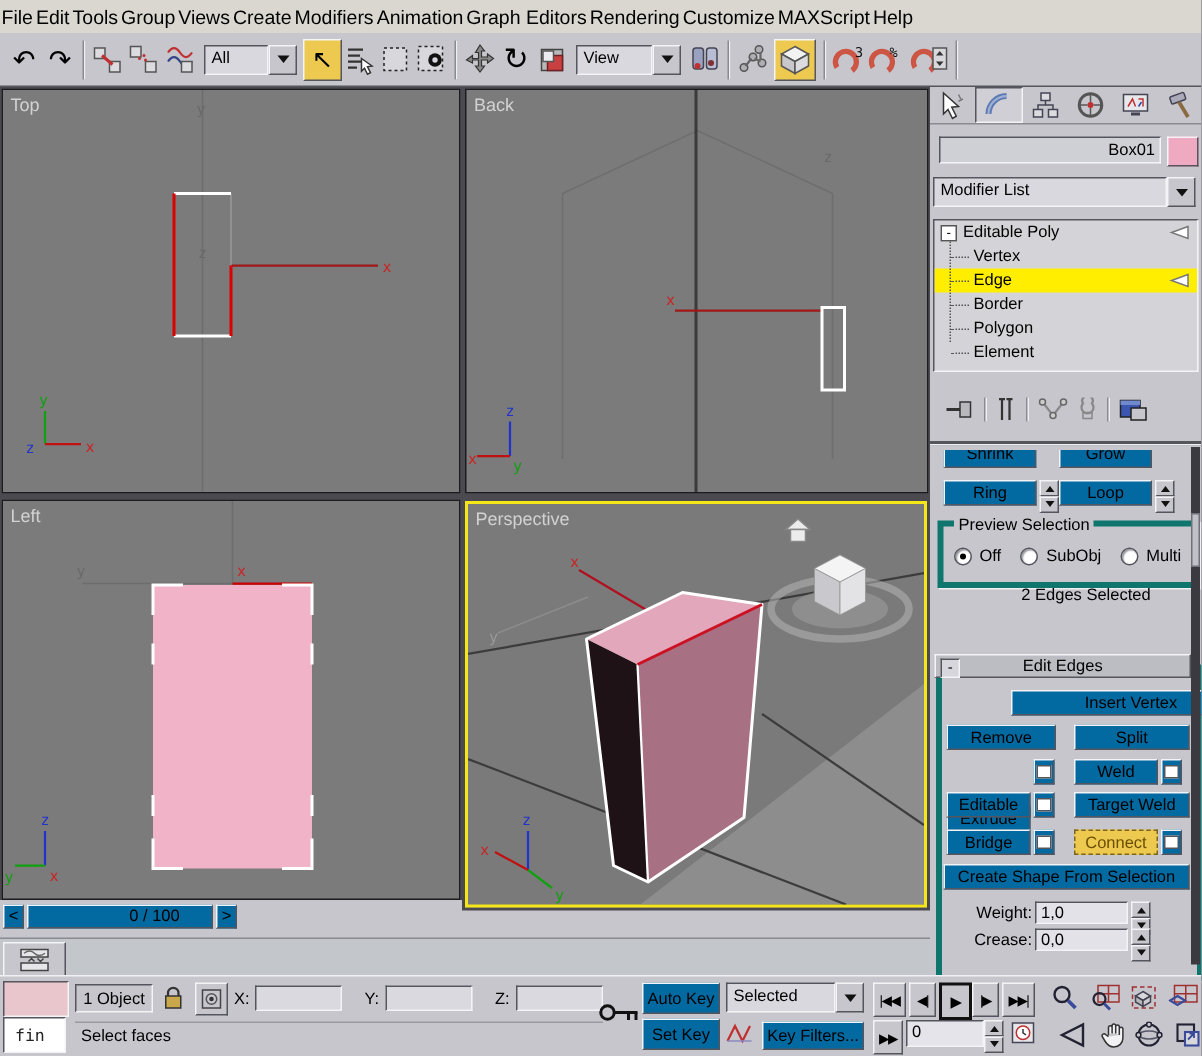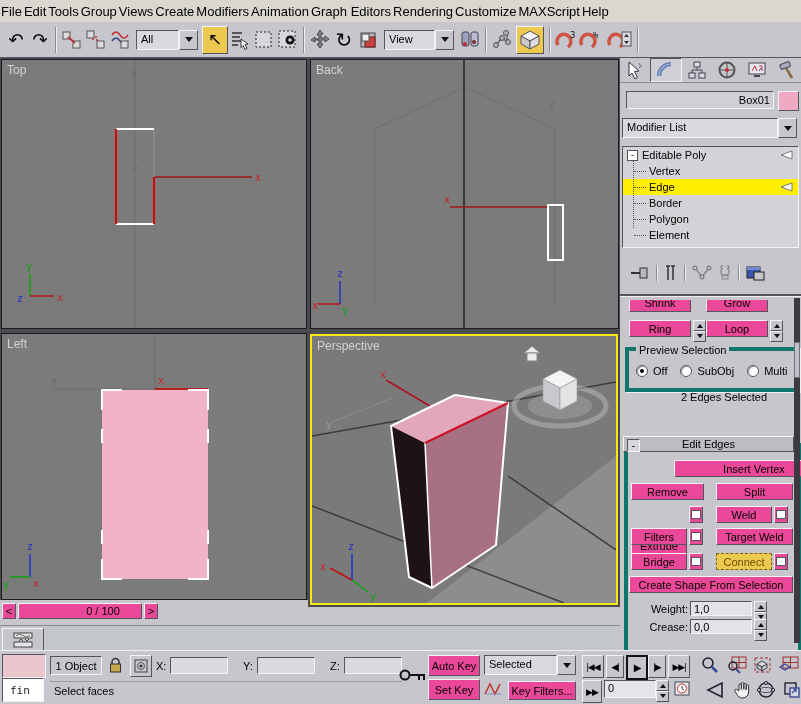--- a/index.html
+++ b/index.html
@@ -1,21 +1,21 @@
 <!DOCTYPE html>
 <html><head>
 <meta charset="utf-8">
 <style>
   html,body{margin:0;padding:0;background:#9a9aa0;}
   #app{position:relative;width:801px;height:704px;background:#c6c6cc;
        font-family:"Liberation Sans",sans-serif;font-size:11px;color:#000;overflow:hidden;}
   .abs{position:absolute;}
   .raised{background:#c6c6cc;border:1px solid;border-color:#f4f4f6 #55555e #55555e #f4f4f6;}
   .sunken{border:1px solid;border-color:#55555e #f4f4f6 #f4f4f6 #55555e;background:#d2d2d8;}
-  .btn{display:flex;align-items:center;justify-content:center;background:#ec4899;
+  .btn{display:flex;align-items:center;justify-content:center;background:#0369a1;
        border:1px solid;border-color:#f4f4f6 #55555e #55555e #f4f4f6;font-size:11px;cursor:default;box-sizing:border-box;}
   .btn.ybtn{background:#eec94f;}
   .field{border:1px solid;border-color:#55555e #f4f4f6 #f4f4f6 #55555e;background:#d6d6dc;
          font-family:"Liberation Sans",sans-serif;font-size:11px;padding:1px 3px;box-sizing:border-box;}
   .menu-item{padding:3px 1px;font-size:13px;}
   .sep-v{width:1px;background:#8a8a92;border-right:1px solid #f0f0f4;height:26px;margin:0 3px;}
   .tbico{width:24px;height:26px;display:flex;align-items:center;justify-content:center;font-size:15px;}
   .dd{display:flex;height:20px;box-sizing:border-box;}
   .dd .val{flex:1;border:1px solid;border-color:#55555e #f4f4f6 #f4f4f6 #55555e;background:#d8d8de;
            padding:2px 4px;font-size:11px;white-space:nowrap;overflow:hidden;}
@@ -507,21 +507,21 @@
     <div class="btn sbox" style="left:69px;top:448px;">
         <div class="w"></div>
       </div>
     <div class="btn ee-btn" style="left:96px;top:448px;width:56px;">
         <span>Weld</span>
       </div>
     <div class="btn sbox" style="left:154px;top:448px;">
         <div class="w"></div>
       </div>
     <div class="btn ee-btn" style="left:11px;top:470px;width:56px;">
-        <span>Filters</span>
+        <span>Editable</span>
       </div>
     <div class="btn sbox" style="left:69px;top:470px;">
         <div class="w"></div>
       </div>
     <div class="btn ee-btn" style="left:96px;top:470px;width:77px;">
         <span>Target Weld</span>
       </div>
     <div class="btn ee-btn" style="left:11px;top:495px;width:56px;">
         <span>Bridge</span>
       </div>

